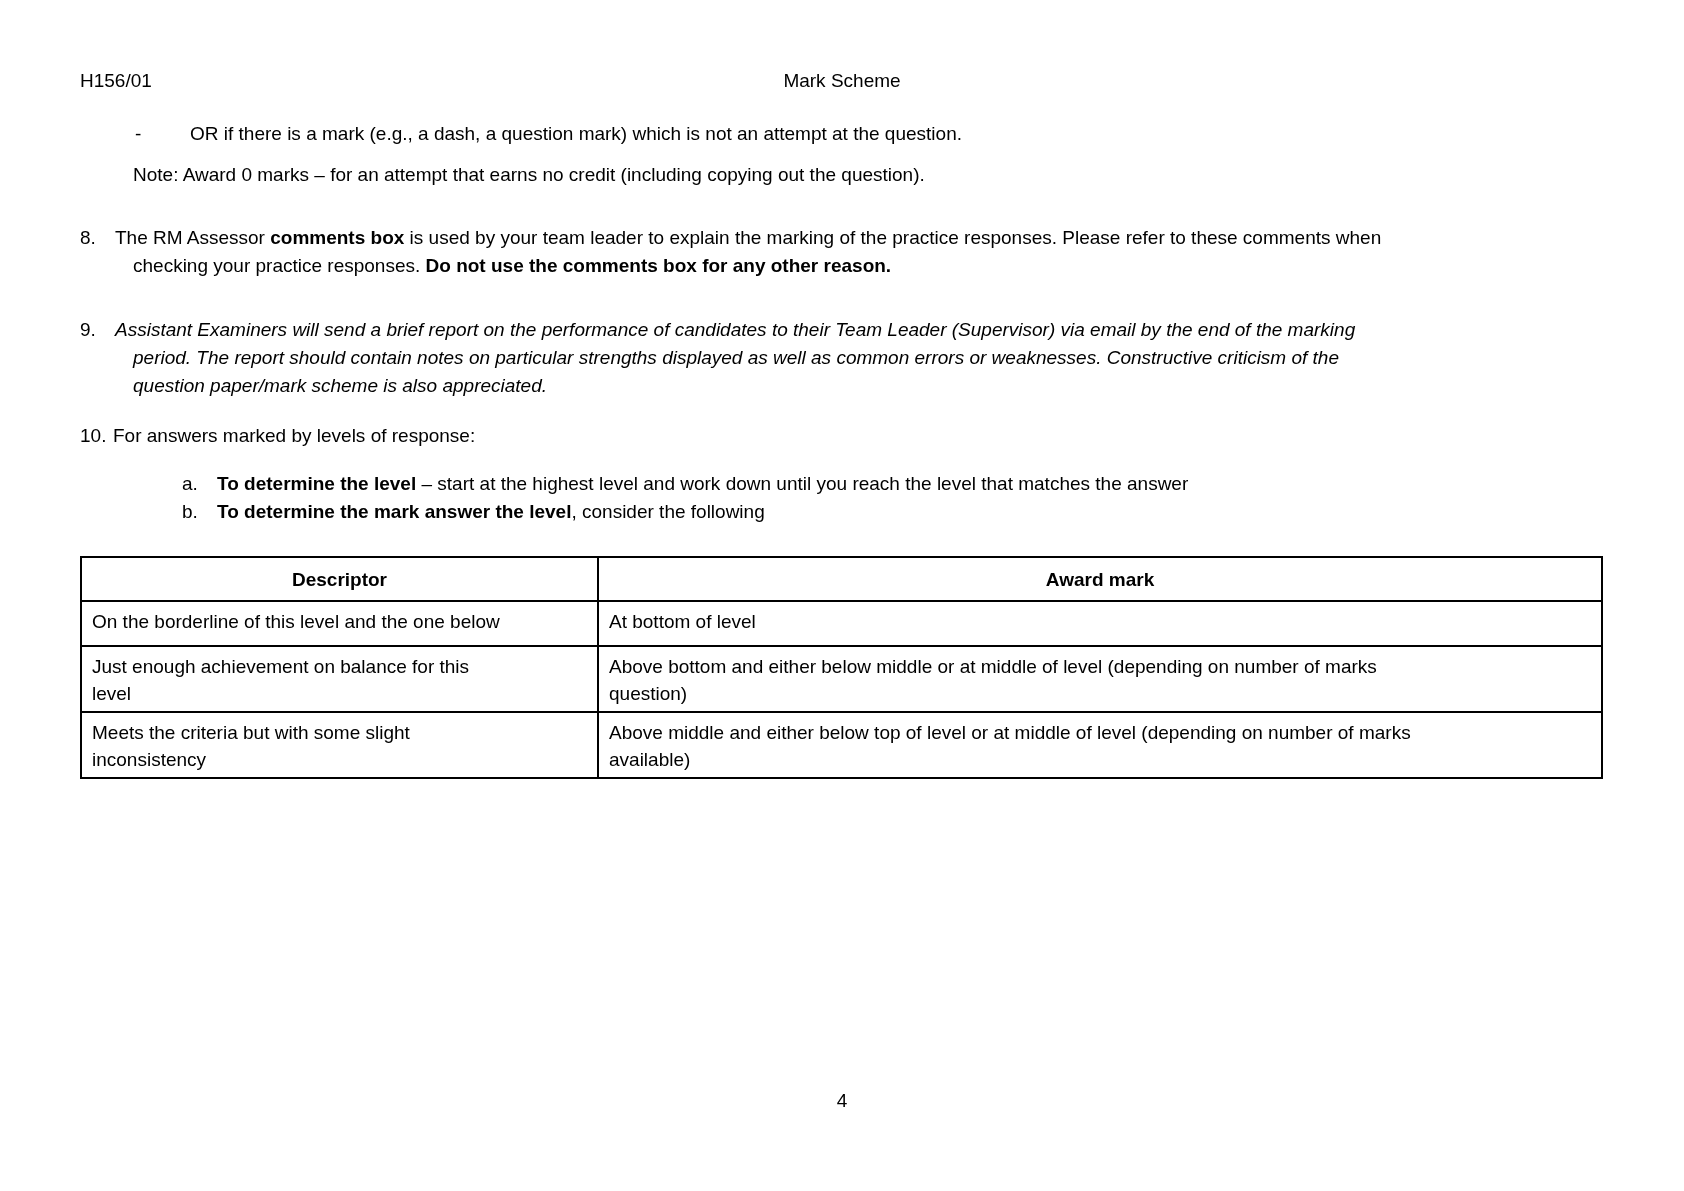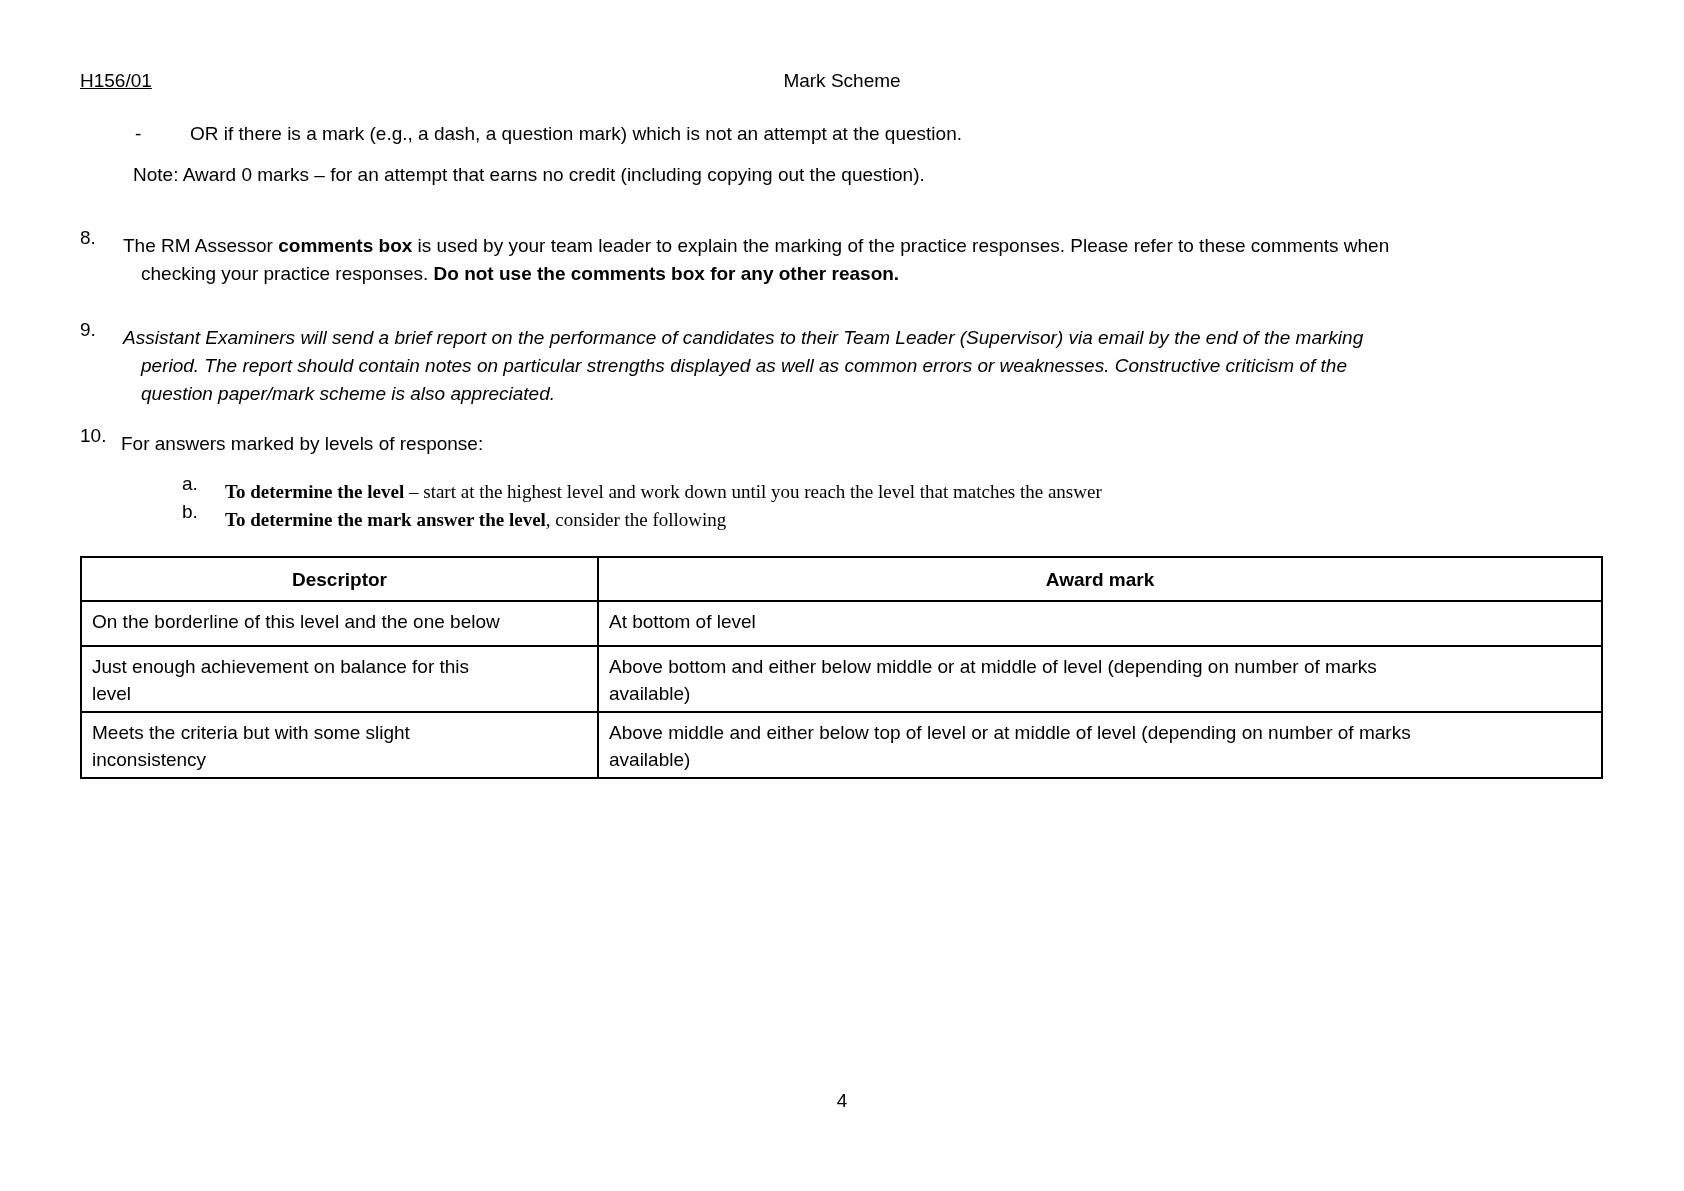--- a/index.html
+++ b/index.html
@@ -14,47 +14,47 @@
   }
   .abs { position: absolute; }
 
   
   .doc-header {
     top: 70px; left: 80px; right: 80px;
     display: grid;
     grid-template-columns: 1fr auto 1fr;
     align-items: baseline;
   }
-  .doc-header .h-left  { text-align: left; text-decoration: underline; }
+  .doc-header .h-left  { text-align: left; }
   .doc-header .h-center{ text-align: center; }
   .doc-header .h-right { text-align: right; }
 
   
   .bullet-line { top: 120px; left: 135px; right: 80px; line-height: 28px; }
   .bullet-line .marker { display: inline-block; width: 55px; }
   .note-line { top: 161px; left: 133px; right: 80px; line-height: 28px; }
 
   
   .num-item { left: 80px; right: 80px; line-height: 28px; }
   .num-item .num { position: absolute; left: 0; top: 0; }
   .num-item p {
-    margin: 8px;
+    margin: 0;
     padding-left: 53px;
     text-indent: -18px;
     white-space: pre-line;
   }
   .item-8 { top: 224px; }
   .item-9 { top: 316px; }
   .item-9 p { font-style: italic; }
   .item-10 { top: 422px; }
   .item-10 p { padding-left: 33px; text-indent: 0; }
 
   .sub-item { left: 182px; right: 80px; line-height: 28px; }
   .sub-item .marker { position: absolute; left: 0; top: 0; }
-  .sub-item p { margin: 8px; padding-left: 35px; font-family: Liberation Serif, serif; }
+  .sub-item p { margin: 0; padding-left: 35px; }
   .sub-a { top: 470px; }
   .sub-b { top: 498px; }
 
   b { font-weight: bold; }
 
   
   .levels-table-wrap { top: 556px; left: 80px; }
   table.levels {
     border-collapse: collapse;
     table-layout: fixed;
@@ -141,21 +141,21 @@
     </thead>
     <tbody>
       <tr class="r-single">
         <td>On the borderline of this level and the one below</td>
         <td>At bottom of level</td>
       </tr>
       <tr class="r-double">
         <td>Just enough achievement on balance for this
 level</td>
         <td>Above bottom and either below middle or at middle of level (depending on number of marks
-available)</td>
+question)</td>
       </tr>
       <tr class="r-double">
         <td>Meets the criteria but with some slight
 inconsistency</td>
         <td>Above middle and either below top of level or at middle of level (depending on number of marks
 available)</td>
       </tr>
     </tbody>
   </table>
 </div>

